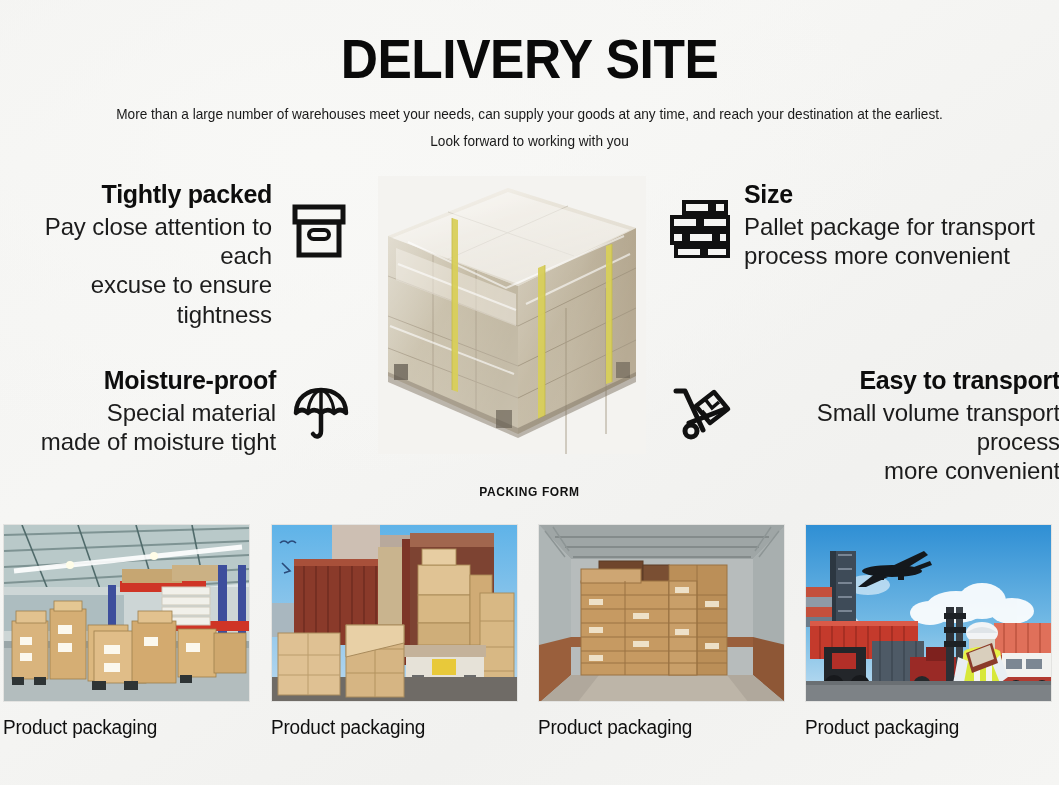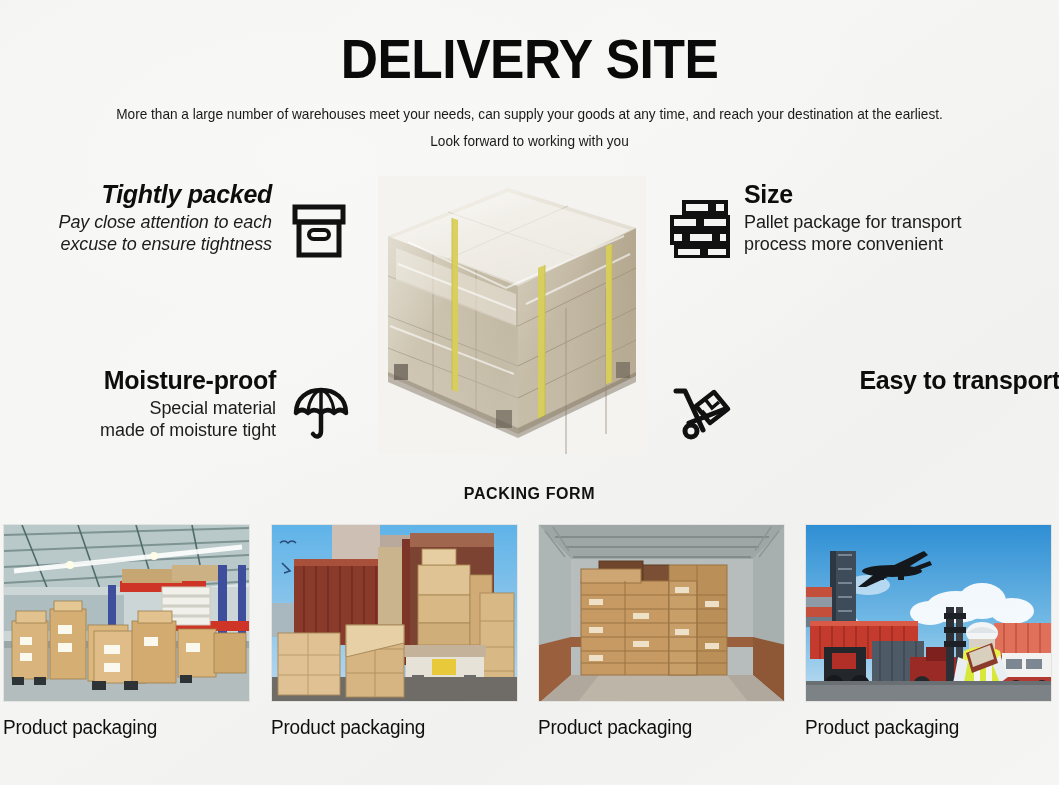--- a/index.html
+++ b/index.html
@@ -44,49 +44,49 @@
   .feat-l { flex-direction:row-reverse; text-align:right; }
   .feat-r { flex-direction:row; text-align:left; }
 
   .feat-text { display:flex; flex-direction:column; }
   .feat-title {
     font-size:25px; font-weight:bold; color:#0d0d0d;
     line-height:1.15; letter-spacing:-0.3px;
     margin-bottom:3px;
   }
   .feat-desc {
-    font-size:18px; color:#1c1c1c; line-height:1.22;
+    font-size:24px; color:#1c1c1c; line-height:1.22;
     font-weight:400; letter-spacing:-0.1px;
     white-space:pre-line;
   }
   .feat-icon { flex:0 0 auto; }
   .feat-l .feat-icon { margin-left:16px; margin-top:20px; }
   .feat-r .feat-icon { margin-right:14px; margin-top:16px; }
 
   
-  #feat-tightly  { top:12px; left:0;   width:350px; justify-content:flex-start;font-style:italic; }
+  #feat-tightly  { top:12px; left:0;   width:350px; justify-content:flex-start; }
   #feat-tightly .feat-text { width:278px; }
   #feat-size     { top:12px; left:668px; width:392px; }
   #feat-size .feat-text { width:300px; }
   #feat-moisture { top:198px; left:0;  width:350px; justify-content:flex-start; }
   #feat-moisture .feat-text { width:278px; }
   #feat-easy     { top:198px; left:672px; width:388px;text-align:right; }
   #feat-easy .feat-text { width:310px; }
 
   
   .pallet-wrap {
     position:absolute; top:176px; left:378px; width:268px; height:278px;
   }
   .pallet-svg { width:100%; height:100%; display:block; }
 
   
   .packing-form-label {
     position:absolute; top:485px; left:0; width:1059px;
     text-align:center;
-    font-size:16px; font-weight:bold; letter-spacing:0.6px;
+    font-size:12px; font-weight:bold; letter-spacing:0.6px;
     color:#111;
   }
 
   
   .thumbs { position:absolute; top:524px; left:0; width:1059px; height:250px; }
   .thumb { position:absolute; width:242px; }
   .thumb-img {
     width:247px; height:178px; display:block;
     border:1px solid #e3e3e1;
     background:#ddd; overflow:hidden;
@@ -183,20 +183,22 @@
           <path d="M24 24 L42 10 L56 27 L38 41 Z"></path>
         </g>
         <g fill="none" stroke="#111" stroke-width="3.5">
           <path d="M33 17 L40 26 L47 20"></path>
           <path d="M30 29 L36 36"></path>
         </g>
       </svg>
     </div>
     <div class="feat-text">
       <div class="feat-title">Easy to transport</div>
+      <div class="feat-desc">Small volume transport process
+more convenient</div>
     </div>
   </div>
 </div>
 
 <div class="pallet-wrap">
   <svg class="pallet-svg" viewBox="0 0 268 278">
     <defs>
       <linearGradient id="topFace" x1="0" y1="0" x2="0.6" y2="1">
         <stop offset="0%" stop-color="#f0ece3"></stop>
         <stop offset="55%" stop-color="#e2dccf"></stop>

